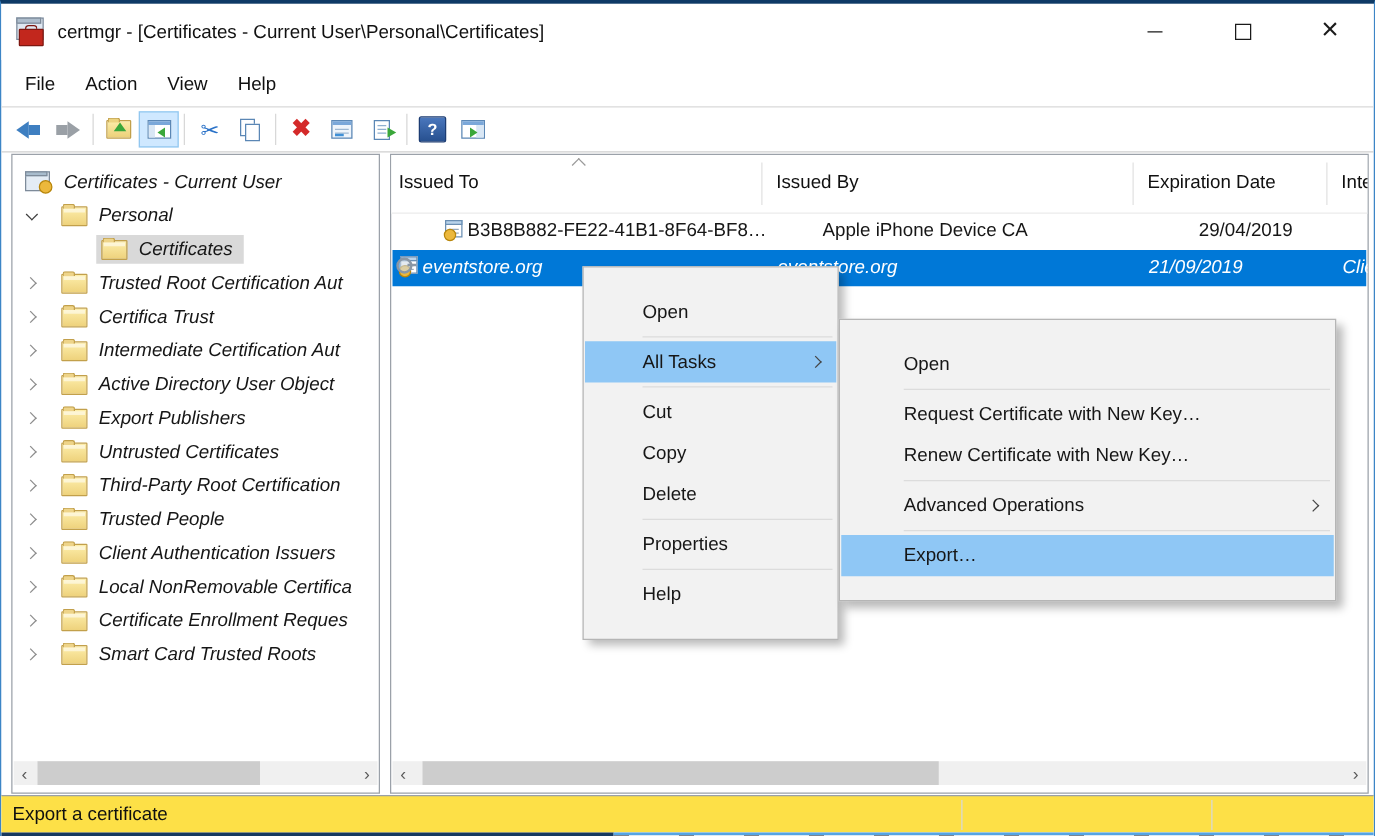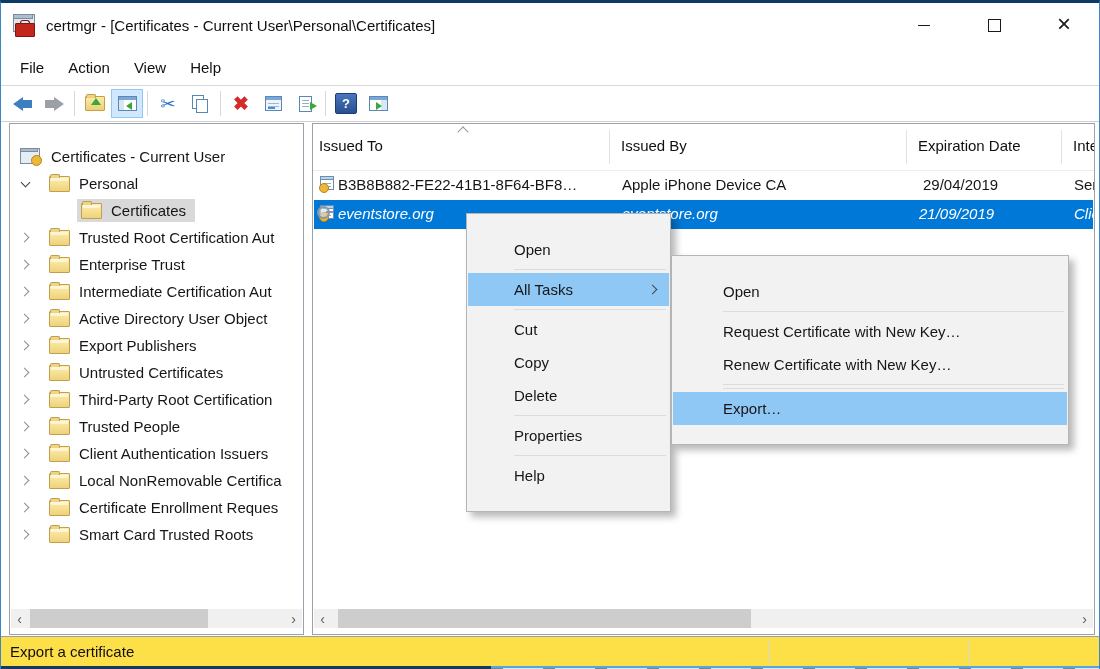--- a/index.html
+++ b/index.html
@@ -63,21 +63,21 @@
   .doc-ic .l1{top:3px;}.doc-ic .l2{top:6px;}.doc-ic .l3{top:9px;}
   .doc-ic .arr{position:absolute;right:-6px;bottom:1px;width:0;height:0;border-top:4px solid transparent;border-bottom:4px solid transparent;border-left:7px solid #3aa73a;}
   .help-ic{width:20px;height:19px;background:linear-gradient(#4a77bd,#27508f);border:1px solid #1c3c73;border-radius:2px;
            color:#fff;font-size:13px;font-weight:bold;display:flex;align-items:center;justify-content:center;}
 
   
   .lpanel{position:absolute;left:8px;top:120px;width:295px;height:512px;border:1px solid #9ba1a9;background:#fff;box-sizing:border-box;overflow:hidden;}
   .rpanel{position:absolute;left:311px;top:120px;width:783px;height:512px;border:1px solid #9ba1a9;background:#fff;box-sizing:border-box;overflow:hidden;}
 
   
-  .tree{position:absolute;top:19px;left:0;right:0;}
+  .tree{position:absolute;top:8px;left:0;right:0;font-style:italic;}
   .titem{display:flex;align-items:center;height:27px;font-size:15px;color:#161616;white-space:nowrap;}
   .chevbox{width:14px;height:14px;display:flex;align-items:center;justify-content:center;margin-left:8px;flex:none;}
   .chev-r{width:6px;height:6px;border-right:1.5px solid #8c8c8c;border-bottom:1.5px solid #8c8c8c;transform:rotate(-45deg);margin-right:2px;}
   .chev-d{width:6px;height:6px;border-right:1.5px solid #3f3f3f;border-bottom:1.5px solid #3f3f3f;transform:rotate(45deg);margin-bottom:2px;}
   .lvl0{padding-left:6px;}
   .lvl2{padding-left:32px;}
   .nodebox{display:flex;align-items:center;gap:9px;padding:3px 9px 3px 4px;margin-left:13px;}
   .lvl0 .nodebox{margin-left:0;}
   .titem.sel .nodebox{background:#d9d9d9;}
   .folder{position:relative;width:19px;height:14px;background:linear-gradient(#fdeeab,#eeD27c);border:1px solid #c2a04b;border-radius:1px;flex:none;}
@@ -277,21 +277,21 @@
         <span>Trusted Root Certification Aut</span>
           </span>
       </div>
 
       <div class="titem lvl1">
         <span class="chevbox">
             <span class="chev-r"></span>
           </span>
         <span class="nodebox">
             <span class="folder"></span>
-        <span>Enterprise Trust</span>
+        <span>Certifica Trust</span>
           </span>
       </div>
 
       <div class="titem lvl1">
         <span class="chevbox">
             <span class="chev-r"></span>
           </span>
         <span class="nodebox">
             <span class="folder"></span>
         <span>Intermediate Certification Aut</span>
@@ -401,21 +401,21 @@
       <span class="sort-up" style="left:146px;"></span>
       <span class="hc" style="left:6px;">Issued To</span>
       <span class="hsep" style="left:296px;"></span>
       <span class="hc" style="left:308px;">Issued By</span>
       <span class="hsep" style="left:593px;"></span>
       <span class="hc" style="left:605px;">Expiration Date</span>
       <span class="hsep" style="left:748px;"></span>
       <span class="hc" style="left:760px;">Inte</span>
     </div>
 
-    <div class="lrow" style="top:47px;">
+    <div class="lrow" style="top:47px;margin-left:36px;">
       <span class="cert-ic">
           <span class="doc"></span>
           <span class="bar"></span>
           <span class="l1"></span>
           <span class="l2"></span>
           <span class="seal"></span>
         </span>
       <span class="cell" style="left:24px;width:270px;">B3B8B882-FE22-41B1-8F64-BF8…</span>
       <span class="cell" style="left:308px;width:280px;">Apple iPhone Device CA</span>
       <span class="cell" style="left:609px;width:140px;">29/04/2019</span>
@@ -471,17 +471,21 @@
     <div class="msep"></div>
     <div class="mi">Help</div>
   </div>
 
   <div class="menu smenu">
     <div class="mi">Open</div>
     <div class="msep"></div>
     <div class="mi">Request Certificate with New Key…</div>
     <div class="mi">Renew Certificate with New Key…</div>
     <div class="msep"></div>
+    <div class="mi">
+      <span>Advanced Operations</span>
+      <span class="subarrow"></span>
+    </div>
     <div class="msep"></div>
     <div class="mi hl">Export…</div>
   </div>
 
 </div>
 
 </body></html>

